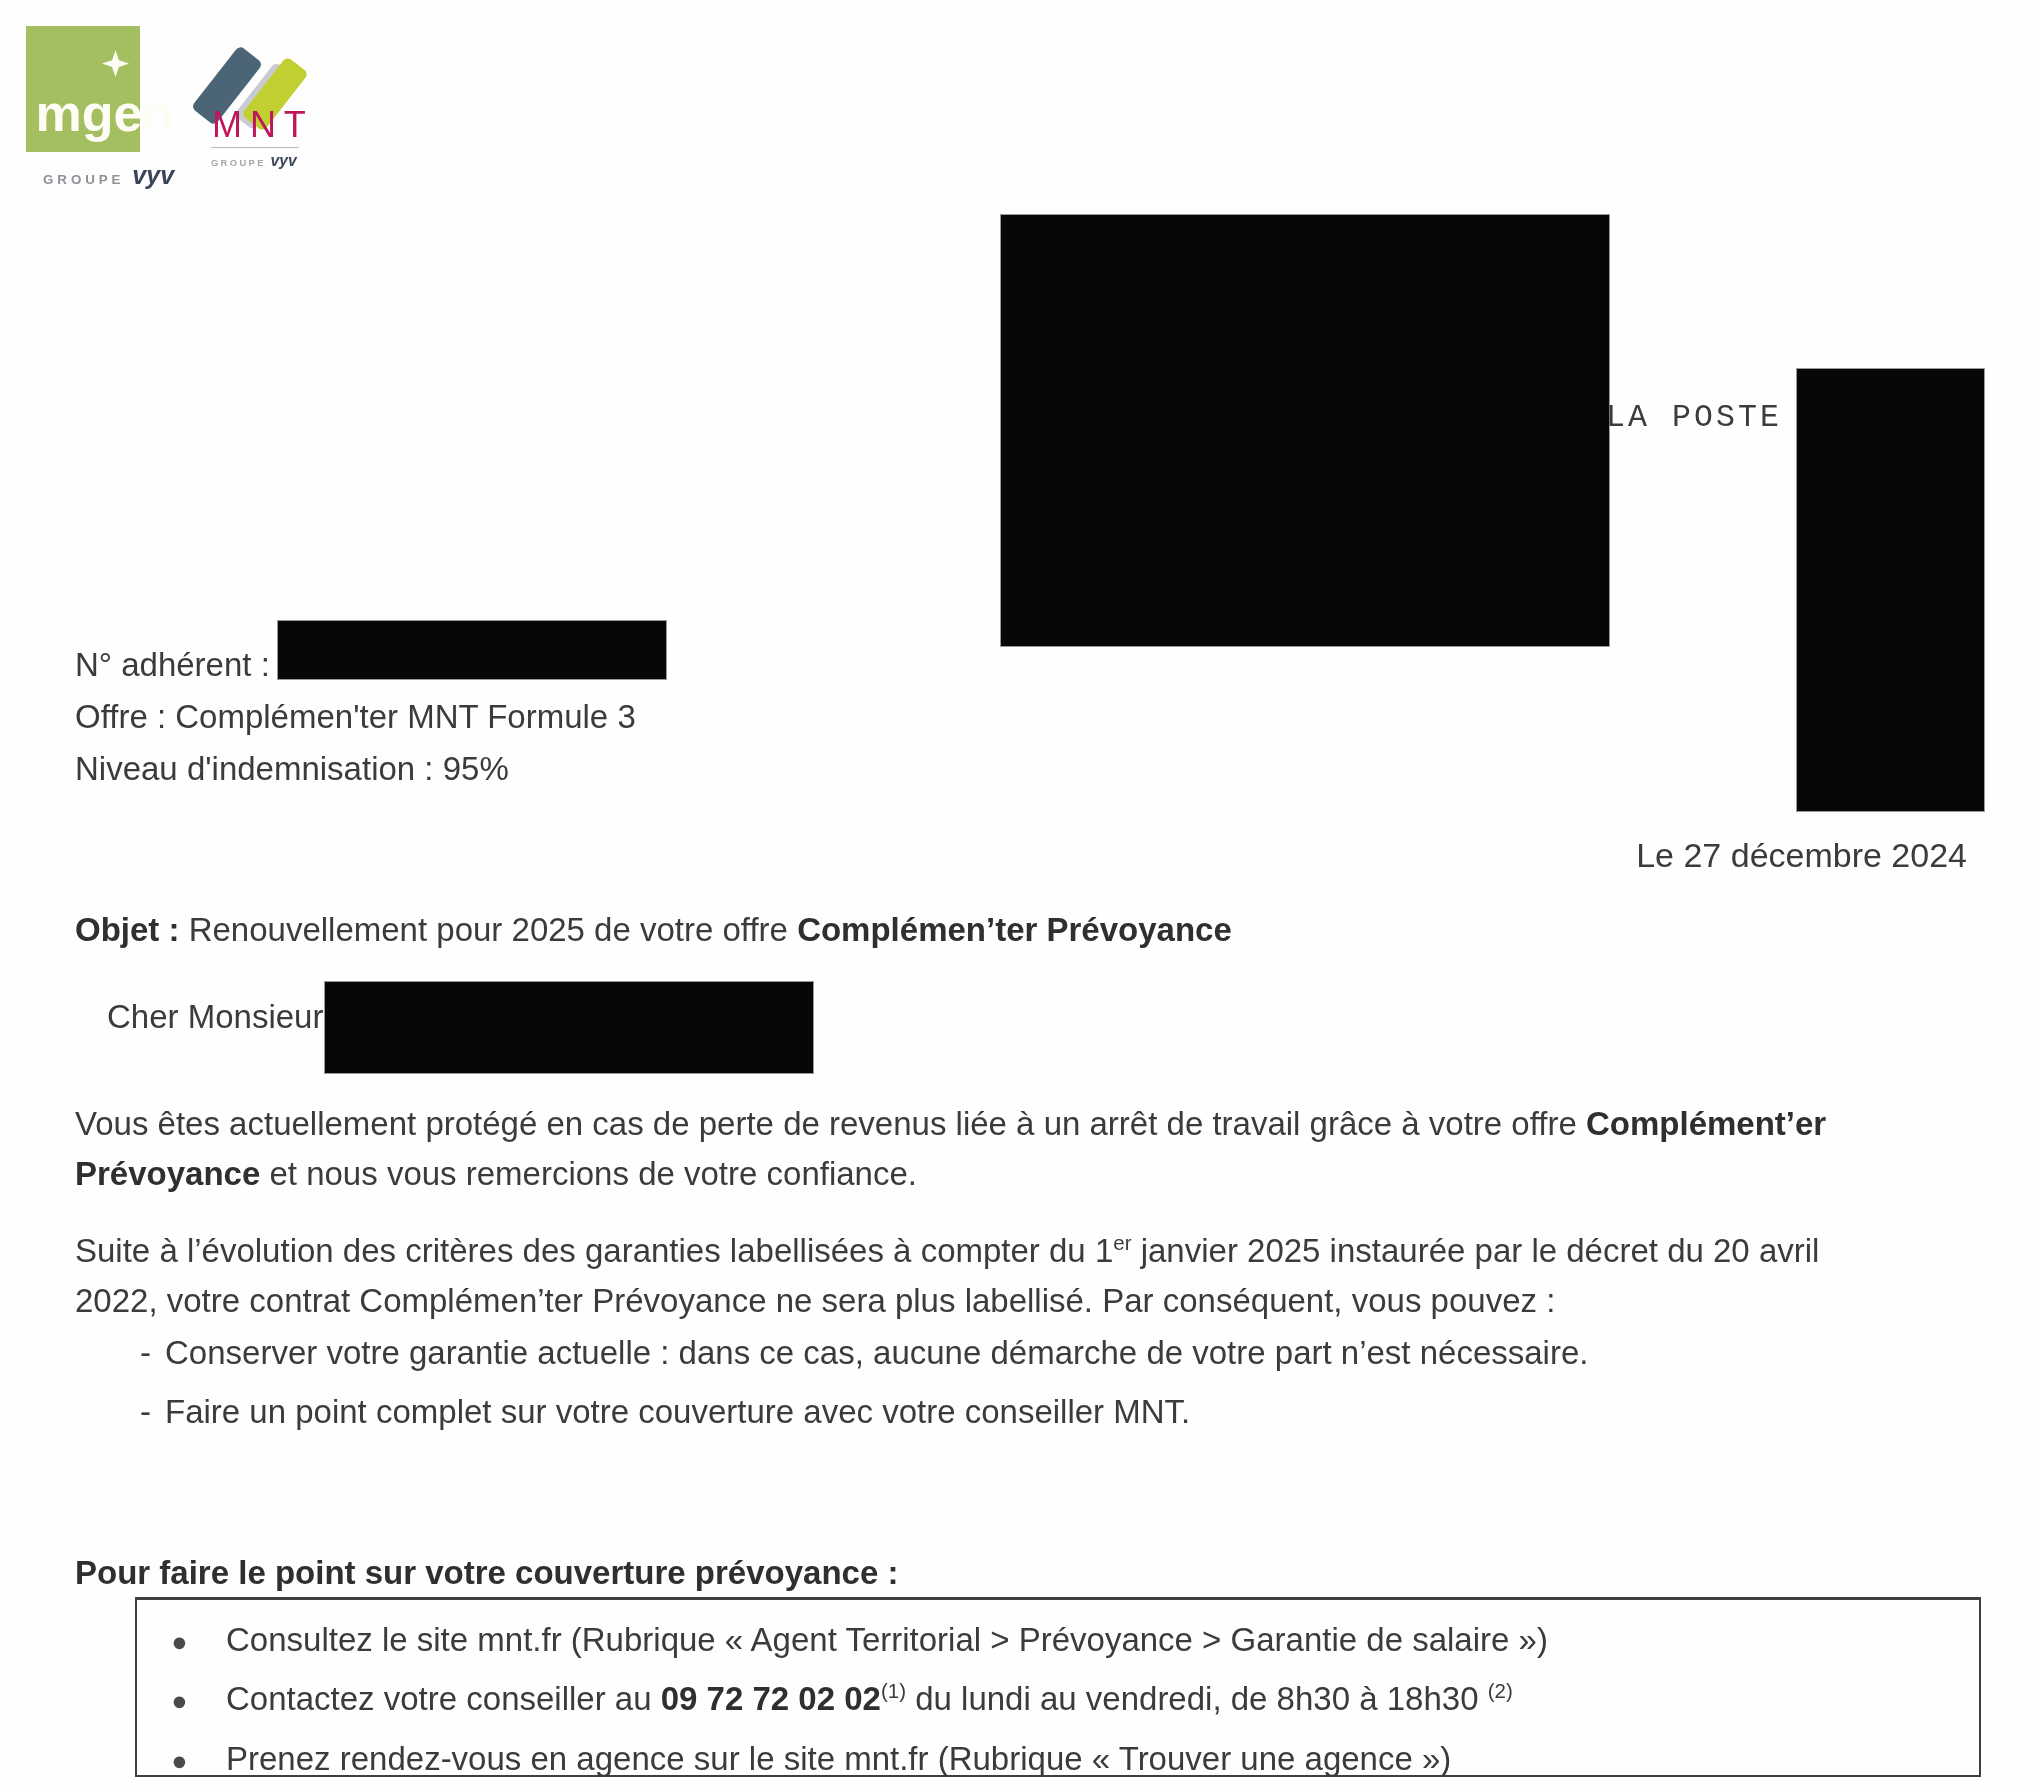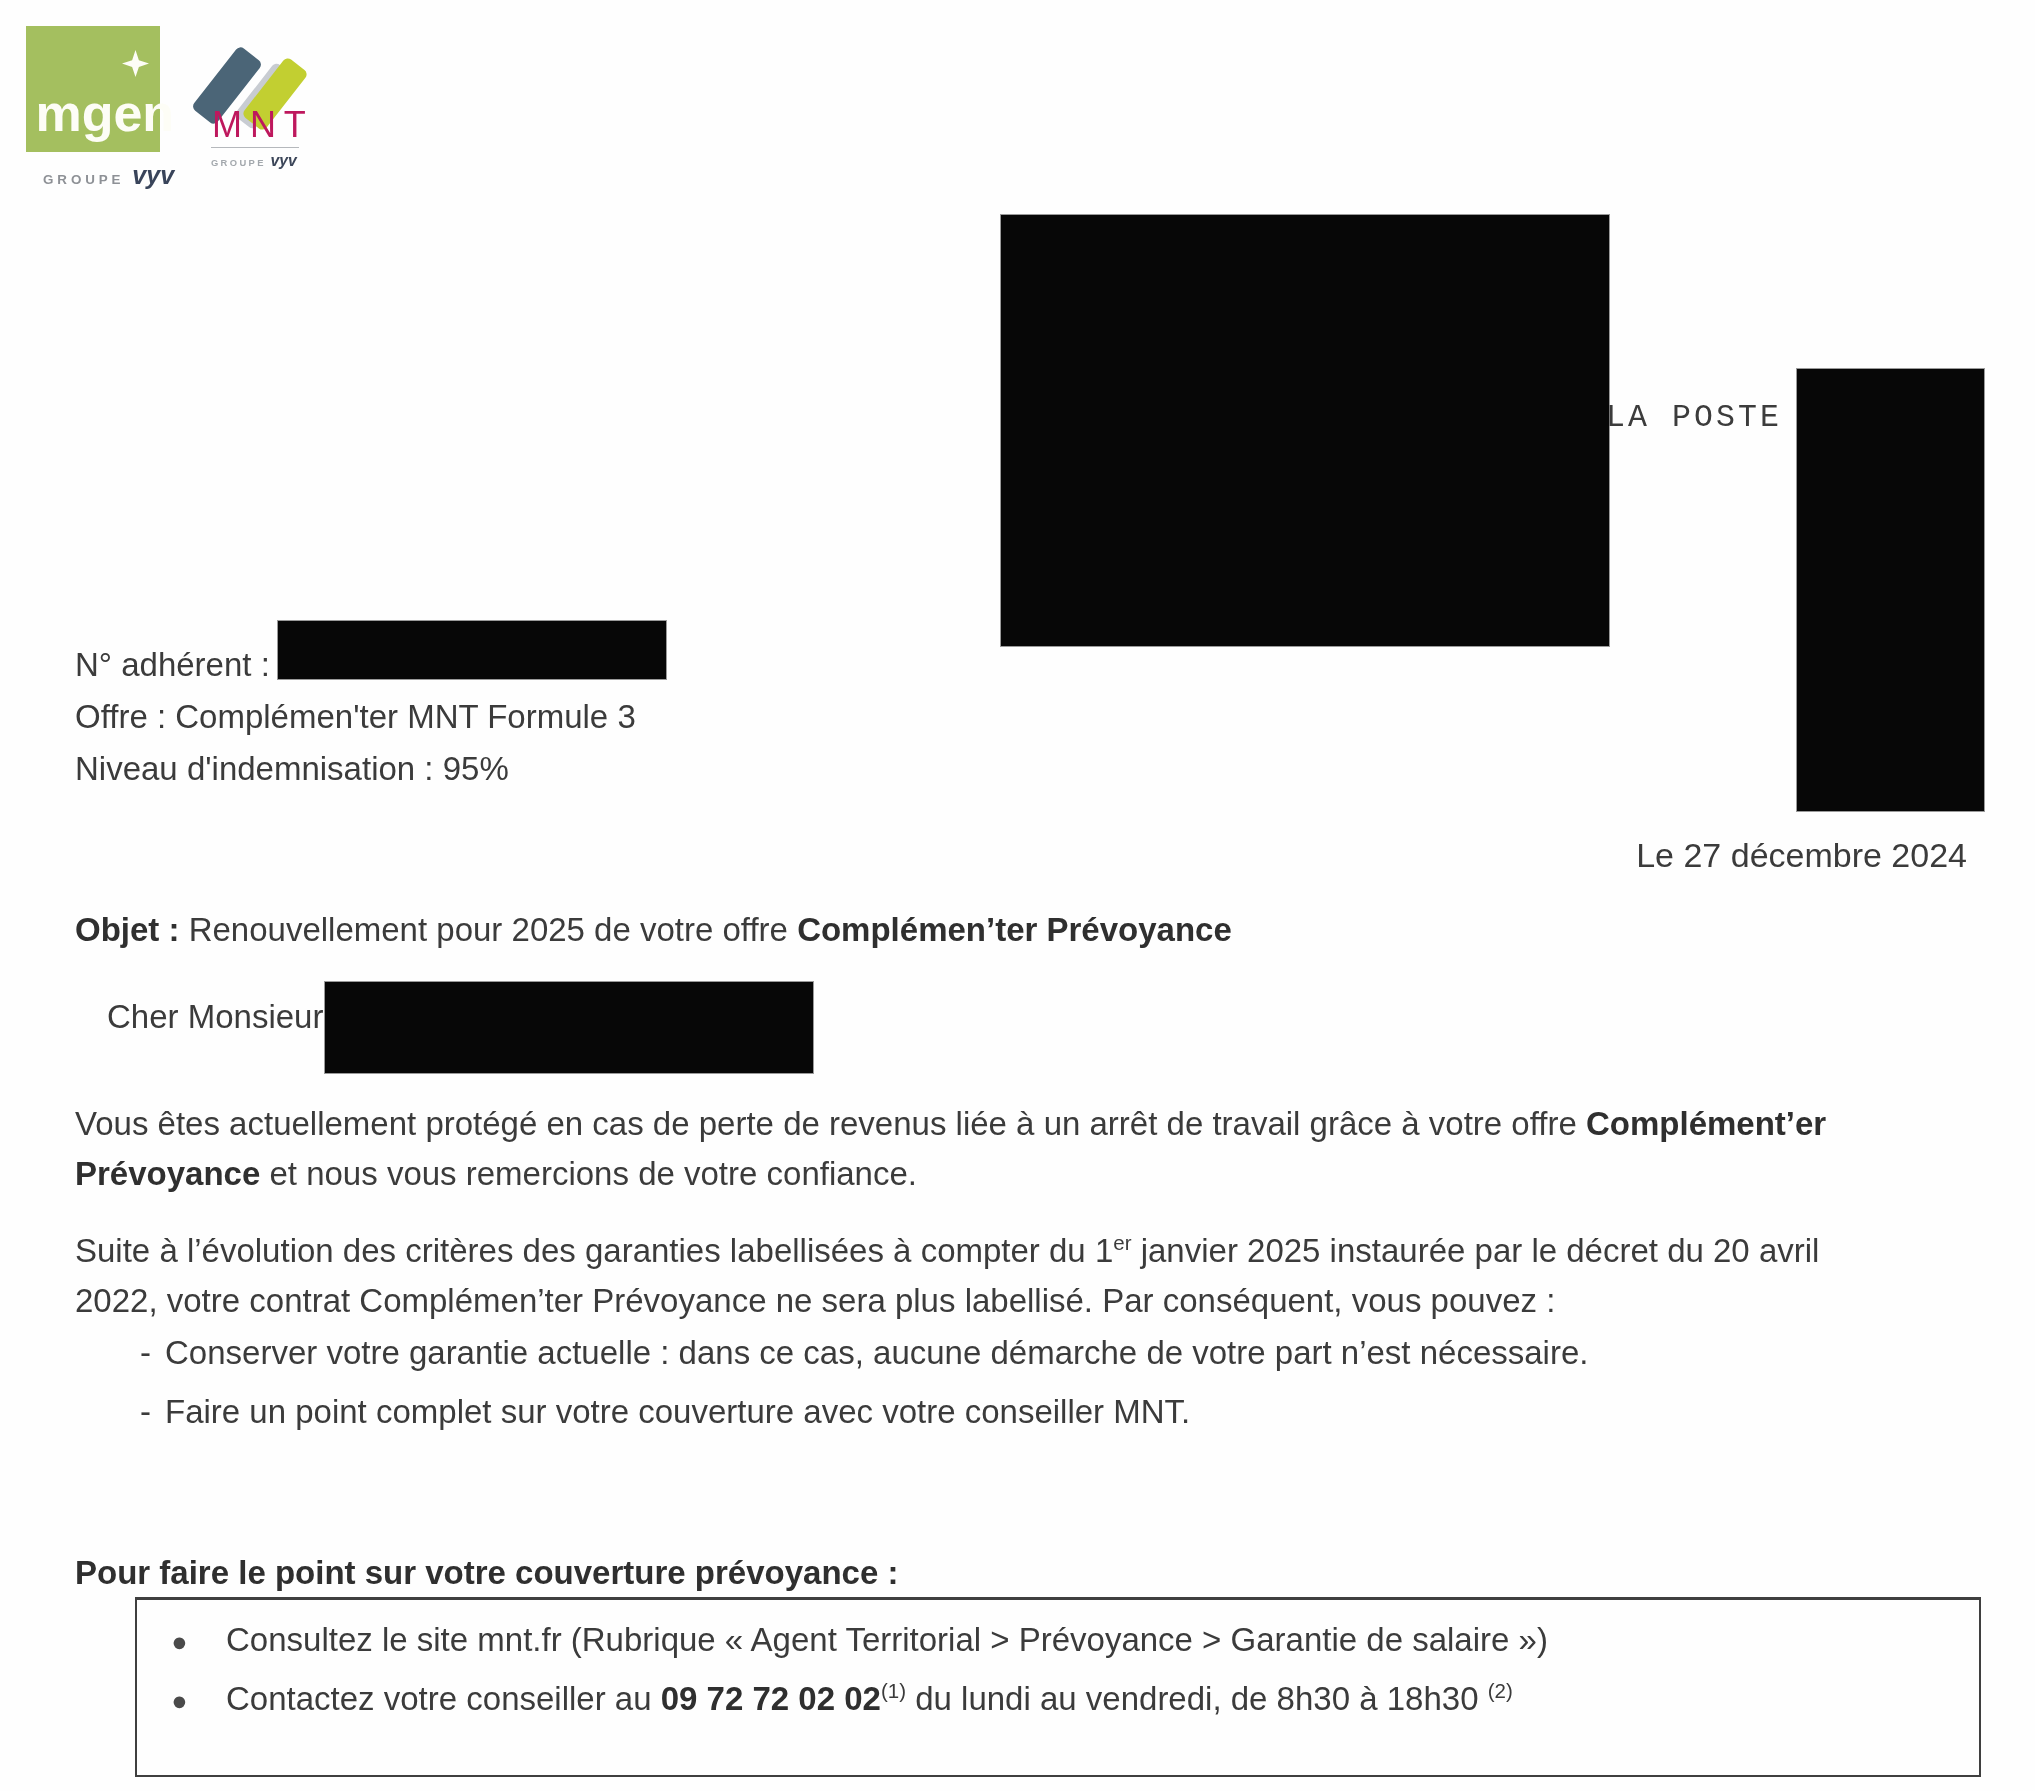--- a/index.html
+++ b/index.html
@@ -8,21 +8,21 @@
     position:relative;
     width:2035px;height:1791px;
     background:#fefefe;
     font-family:"Liberation Sans", sans-serif;
     color:#3b3b3b;
     overflow:hidden;
   }
   .abs{position:absolute;}
   .redaction{position:absolute;background:#070707;border:0.8px solid #9a9a9a;}
   
-  .mgen-square{position:absolute;left:26px;top:26px;width:134px;height:126px;background:#a4bf5f;}
+  .mgen-square{position:absolute;left:26px;top:26px;width:114px;height:126px;background:#a4bf5f;}
   .mgen-word{position:absolute;left:9.4px;top:57px;font-size:52px;font-weight:700;color:#fdfdf6;letter-spacing:0px;}
   .mgen-star{position:absolute;right:11px;top:23.6px;width:27px;height:27px;}
   .logo-tagline{position:absolute;left:43px;top:161px;white-space:nowrap;}
   .groupe-txt{font-size:13.4px;letter-spacing:3.9px;color:#8e9196;font-weight:700;}
   .vyv-txt{font-size:25px;font-weight:800;color:#39445a;font-style:italic;margin-left:7.9px;}
   .mnt-logo{position:absolute;left:203px;top:31.5px;width:110px;height:142px;}
   .pen{position:absolute;border-radius:5.5px;}
   .pen-blue{left:9.4px;top:14px;width:30px;height:79px;background:#4b6577;transform:rotate(38deg);}
   .pen-silver{left:49px;top:30px;width:25px;height:68px;background:#c8ccd2;transform:rotate(38deg);}
   .pen-lime{left:58px;top:25px;width:28px;height:74px;background:#c2cf31;transform:rotate(38deg);}
@@ -123,16 +123,19 @@
 
   <div class="coverage-heading">Pour faire le point sur votre couverture prévoyance :</div>
 
   <div class="coverage-box">
     <div class="cov-row" style="top:13.4px;">
       <span class="cov-dot">●</span><span>Consultez le site mnt.fr (Rubrique « Agent Territorial &gt; Prévoyance &gt; Garantie de salaire »)</span>
     </div>
     <div class="cov-row" style="top:72px;">
       <span class="cov-dot">●</span><span>Contactez votre conseiller au </span><b>09 72 72 02 02</b><sup class="note">(1)</sup><span> du lundi au vendredi, de 8h30 à 18h30 </span><sup class="note">(2)</sup>
     </div>
+    <div class="cov-row" style="top:132px;">
+      <span class="cov-dot">●</span><span>Prenez rendez-vous en agence sur le site mnt.fr (Rubrique « Trouver une agence »)</span>
+    </div>
   </div>
 
 </div>
 
 
 </body></html>

